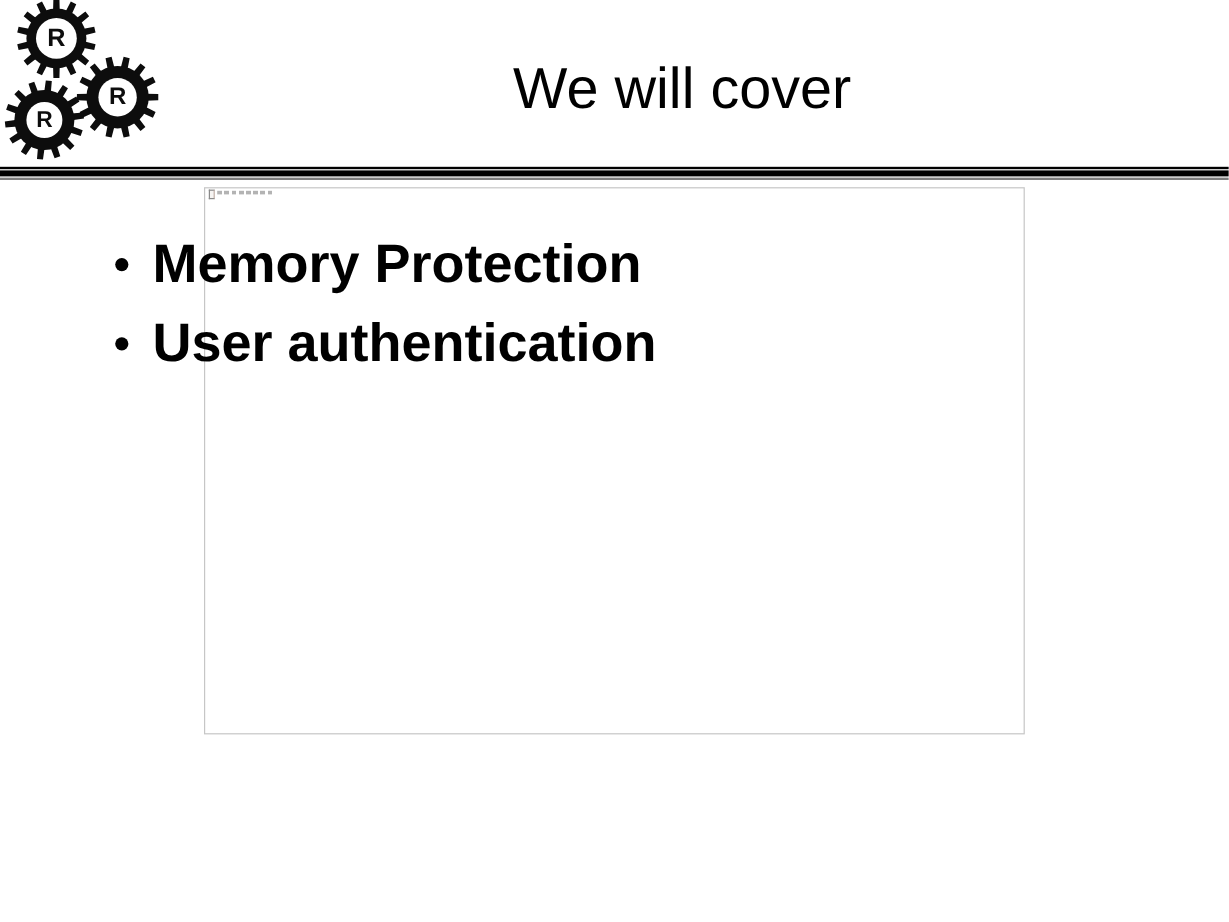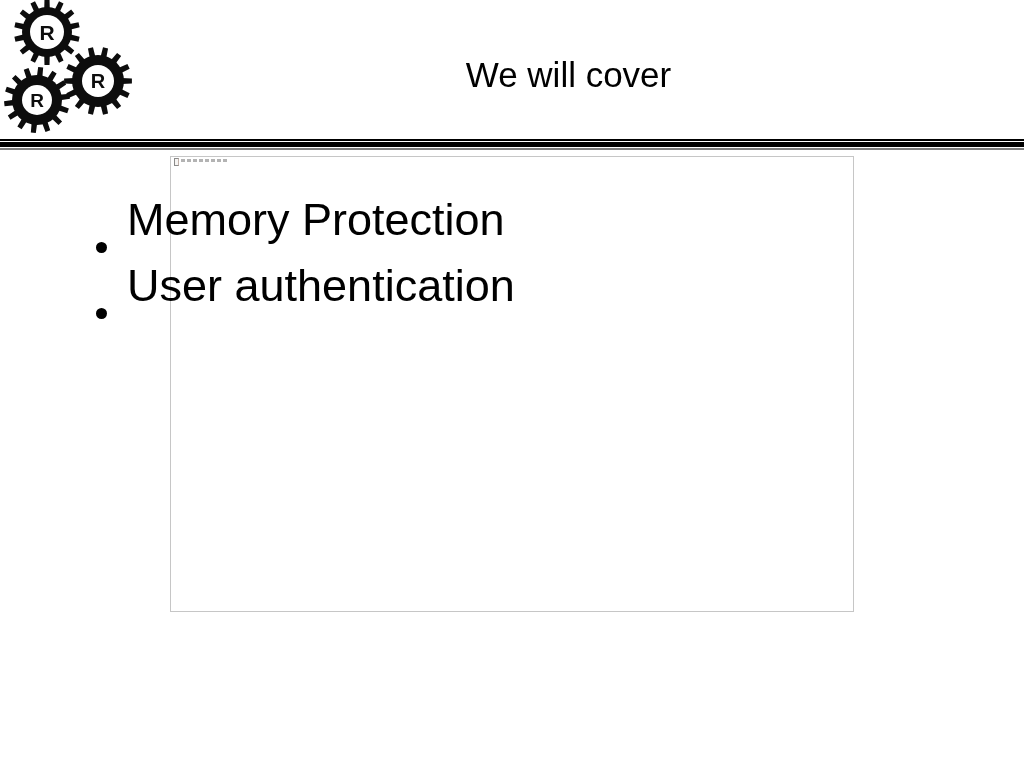--- a/index.html
+++ b/index.html
@@ -25,21 +25,21 @@
 
   
   .title {
     position: absolute;
     left: 113px;
     width: 911px;
     top: 40px;
     height: 70px;
     line-height: 70px;
     text-align: center;
-    font-size: 35px;
+    font-size: 48px;
     font-weight: 400;
     color: #000000;
     white-space: nowrap;
   }
 
   
   .rule { position: absolute; left: 0; width: 1024px; }
   .rule-thin-top { top: 139px; height: 2px; background: #000000; }
   .rule-thick   { top: 142px; height: 5px; background: #000000; }
   .rule-thin-bot{ top: 148px; height: 2px; background: #7d7d7d; }
@@ -85,23 +85,24 @@
   .bullet-list {
     position: absolute;
     left: 96px;
     top: 187px;
     width: 760px;
     list-style: none;
     z-index: 2;
   }
   .bullet-row {
     display: flex;
-    align-items: flex-end;
+    align-items: center;
     height: 66px;
     white-space: nowrap;
+    font-weight: bold;
   }
   .dot {
     flex: 0 0 auto;
     width: 11px;
     height: 11px;
     border-radius: 50%;
     background: #000000;
     margin-right: 20px;
   }
   .bullet-text {

